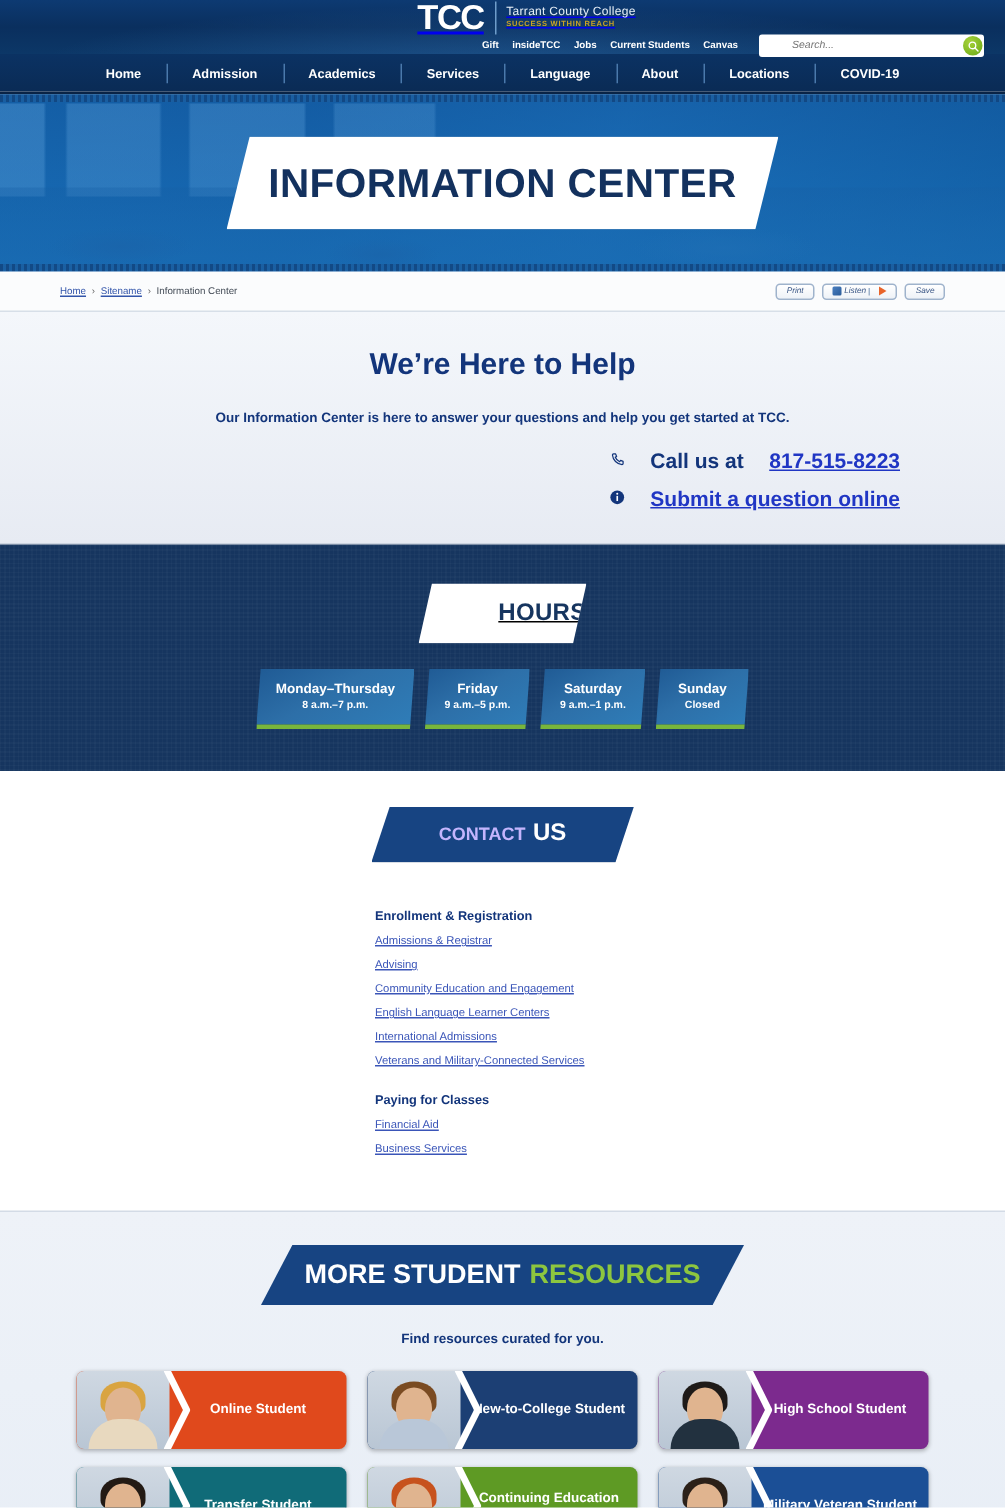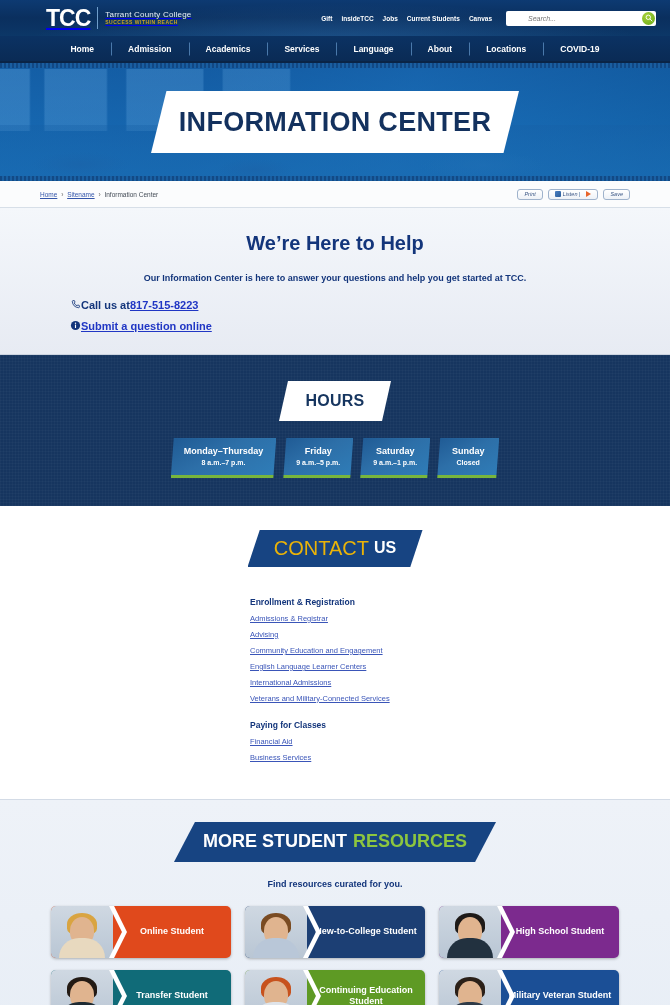--- a/index.html
+++ b/index.html
@@ -12,20 +12,21 @@
   }
 
   
   .topbar {
     position: relative;
     height: 36px;
     background: linear-gradient(to bottom, #0d3a72 0%, #0a2f5e 50%, #0c3767 100%);
     display: flex;
     align-items: center;
     padding: 0 14px 0 46px;
+    flex-direction: column;
   }
   .topbar::before {
     content: "";
     position: absolute;
     left: 0; top: 0; right: 0; bottom: 0;
     background: radial-gradient(ellipse at 50% 120%, rgba(60,130,200,.35), rgba(0,0,0,0) 65%);
     pointer-events: none;
   }
   .logo { display: flex; align-items: center; position: relative; z-index: 2; }
   .logo-tcc {
@@ -254,24 +255,24 @@
     color: #13357b;
     font-size: 9px;
     font-weight: 700;
     line-height: 1.55;
     margin-bottom: 13px;
     padding: 0 22px;
   }
   .help-row {
     display: flex;
     align-items: center;
-    justify-content: flex-start;
-    gap: 0;
+    justify-content: flex-end;
+    gap: 17px;
     margin-top: 9px;
-    font-size: 11px;
+    font-size: 14px;
     font-weight: 700;
     color: #13357b;
   }
   .help-row a { color: #2036c4; text-decoration: underline; font-weight: 700; }
   .ico-phone, .ico-info {
     width: 11px; height: 11px;
     display: inline-flex; align-items: center; justify-content: center;
     flex-shrink: 0;
   }
 
@@ -288,25 +289,26 @@
     background-image:
       repeating-linear-gradient(0deg, rgba(255,255,255,.022) 0 1px, transparent 1px 3px),
       repeating-linear-gradient(90deg, rgba(255,255,255,.022) 0 1px, transparent 1px 3px);
     pointer-events: none;
   }
   .hours-badge {
     position: relative;
     z-index: 2;
     display: inline-flex;
     align-items: center;
-    justify-content: center;
+    justify-content: flex-end;
     width: 112px; height: 40px;
     background: #ffffff;
     clip-path: polygon(8% 0%, 100% 0%, 92% 100%, 0% 100%);
     margin-bottom: 17px;
+    text-decoration: underline;
   }
   .hours-badge span {
     color: #16355f;
     font-size: 16px;
     font-weight: 700;
     letter-spacing: .2px;
   }
   .hours-cards {
     position: relative;
     z-index: 2;
@@ -337,21 +339,21 @@
     display: flex;
     align-items: center;
     justify-content: center;
     background: #174482;
     box-shadow: 2px 2px 4px rgba(0,0,0,.2);
   }
   .ribbon-contact {
     width: 175px; height: 37px;
     clip-path: polygon(7% 0%, 100% 0%, 93% 100%, 0% 100%);
   }
-  .ribbon-contact .g { color: #eab308; font-size: 20px; font-weight: 400; }
+  .ribbon-contact .g { color: #c4b5fd; font-size: 12px; font-weight: 700; }
   .ribbon-contact .w { color: #ffffff; font-size: 16px; font-weight: 700; margin-left: 5px; }
 
   .contact-cols {
     display: flex;
     justify-content: center;
     gap: 0;
     margin-top: 30px;
     padding-left: 30px;
   }
   .col { width: 200px; }

